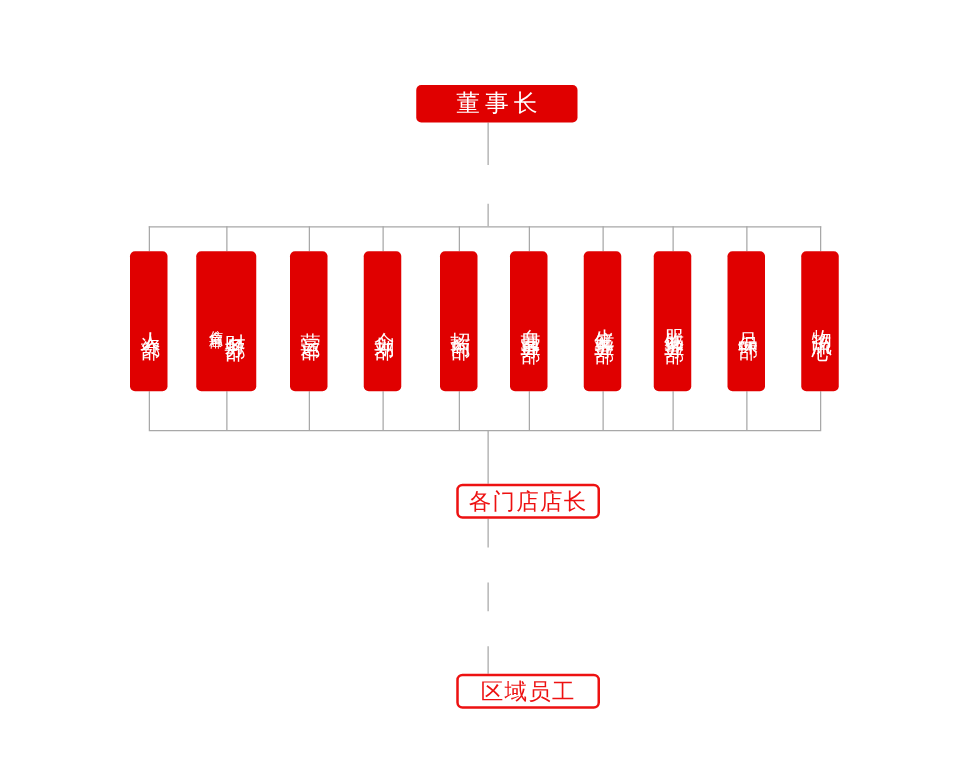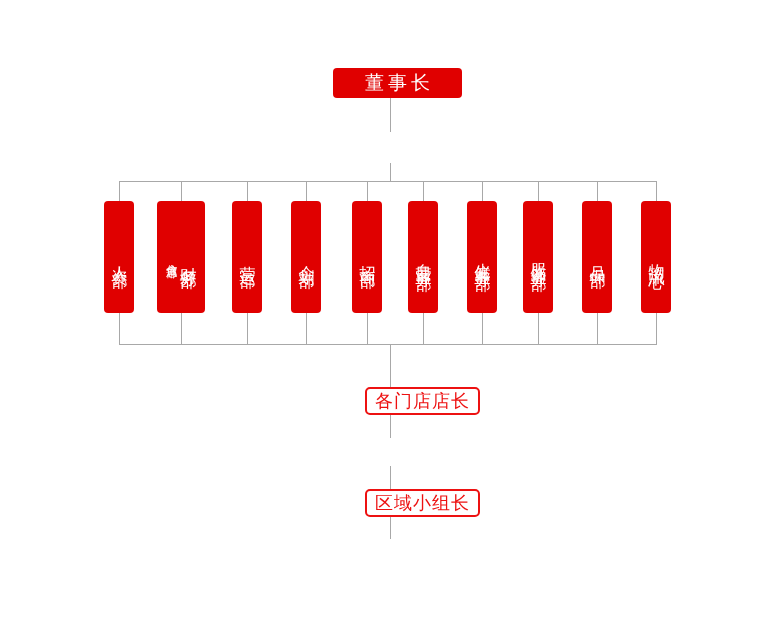--- a/index.html
+++ b/index.html
@@ -138,17 +138,17 @@
   <div class="node filled dept" style="left:582px">
     <span class="vtext">品保部</span>
   </div>
   <div class="node filled dept" style="left:641px">
     <span class="vtext">物流中心</span>
   </div>
 
   <div class="node chain" style="top:387px">
     <span>各门店店长</span>
   </div>
-  <div class="node chain" style="top:489px">
-    <span>区域小组长</span>
+  <div class="node chain" style="top:539px">
+    <span>区域员工</span>
   </div>
 
 </div>
 
 </body></html>

